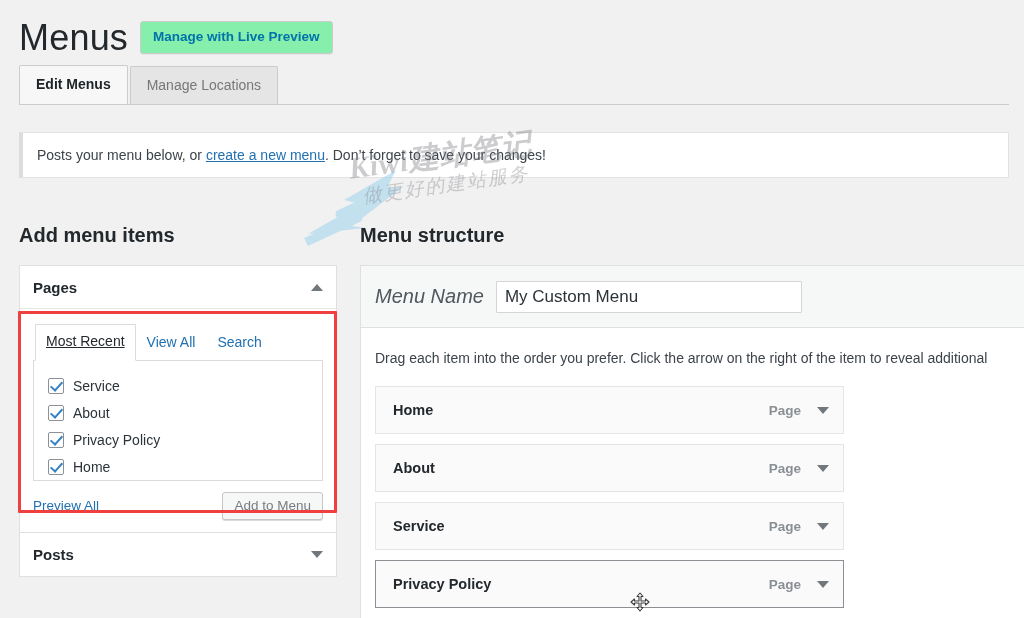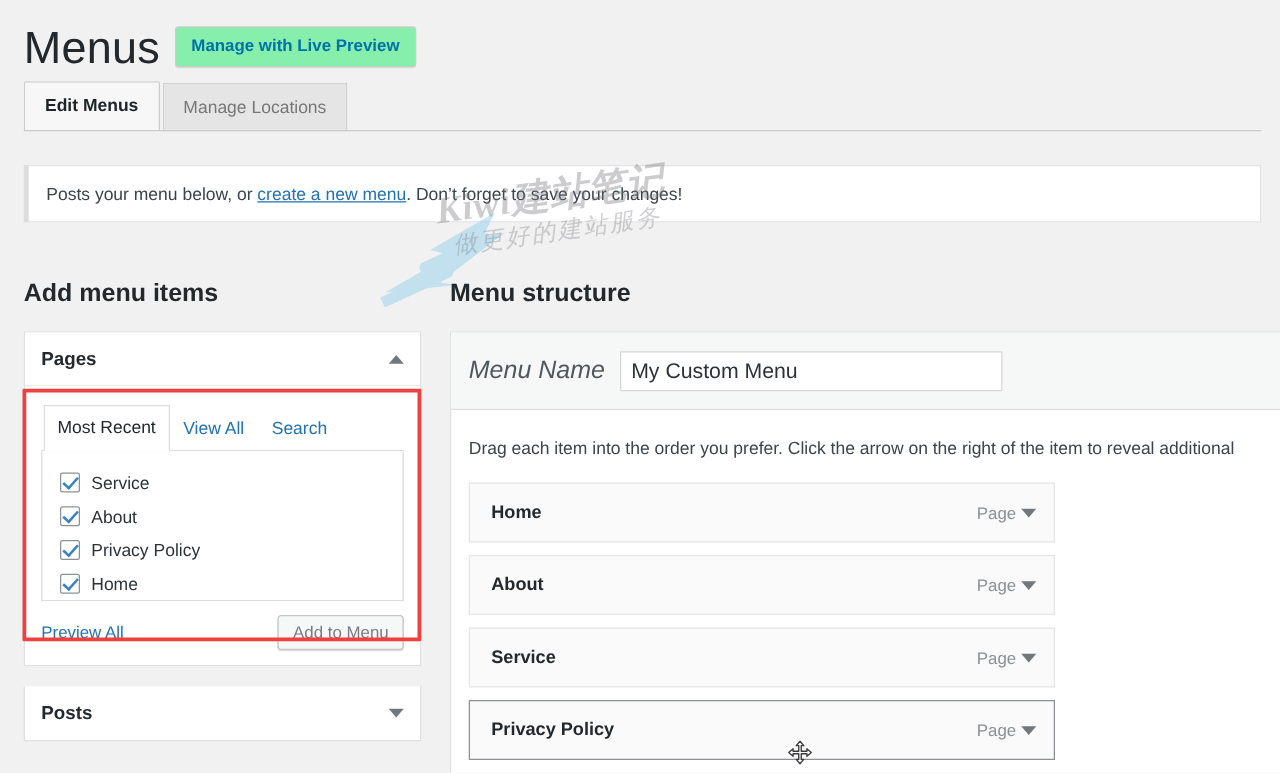--- a/index.html
+++ b/index.html
@@ -113,21 +113,21 @@
   }
   #h-add  { left: 19px;  top: 222px; }
   #h-struct { left: 360px; top: 222px; }
 
   
   .left-col { position: absolute; left: 19px; top: 265px; width: 318px; }
 
   .accordion {
     background: #fff;
     border: 1px solid #e0e0e0;
-    margin-bottom: 16px;
+    margin-bottom: 0;
   }
   .accordion + .accordion { border-top: none; }
   .acc-head {
     display: flex; align-items: center; justify-content: space-between;
     height: 43px; padding: 0 13px;
     background: #fff;
     cursor: pointer;
     border-bottom: 1px solid #e8e8e8;
   }
   .acc-head.no-border { border-bottom: none; }
@@ -156,20 +156,21 @@
     border: 1px solid transparent;
     border-bottom: none;
     position: relative; top: 1px;
   }
   .inner-tab.active {
     color: #23282d;
     background: #fff;
     border-color: #dcdcde;
     border-bottom: 1px solid #fff;
     font-weight: normal;
+    text-decoration: underline;
   }
 
   .page-list {
     border: 1px solid #dcdcde;
     border-top: none;
     background: #fff;
     padding: 12px 10px 12px 14px;
     height: 120px;
     overflow: hidden;
   }
@@ -276,21 +277,22 @@
     cursor: move;
     position: relative;
   }
   .menu-item.hovered { border-color: #8c8f94; background: #fafafa; }
   .mi-title {
     font-size: 14.5px; font-weight: bold;
     color: #23282d; flex: 1 1 auto;
   }
   .mi-type {
     font-size: 13.5px; color: #8a8f94;
-    margin-right: 4px;
+    margin-right: 16px;
+    font-weight: bold;
   }
   .mi-caret {
     width: 0; height: 0;
     border-left: 6px solid transparent;
     border-right: 6px solid transparent;
     border-top: 7px solid #72777c;
   }
 
   
   .move-cursor {

